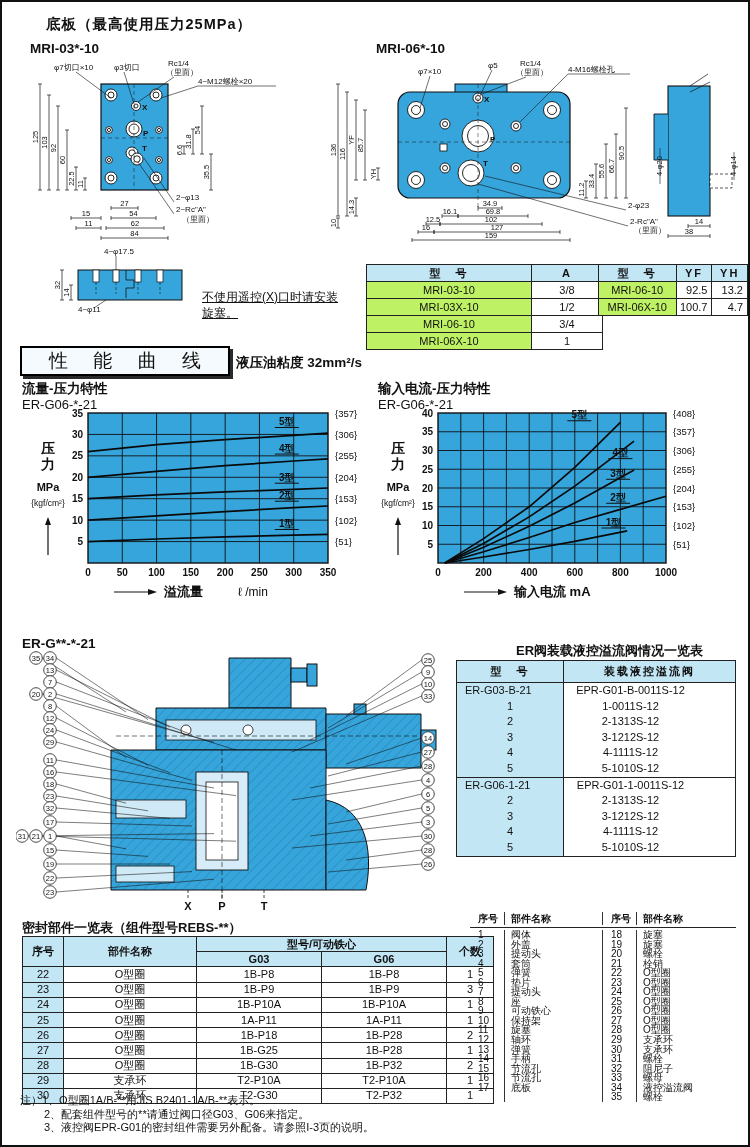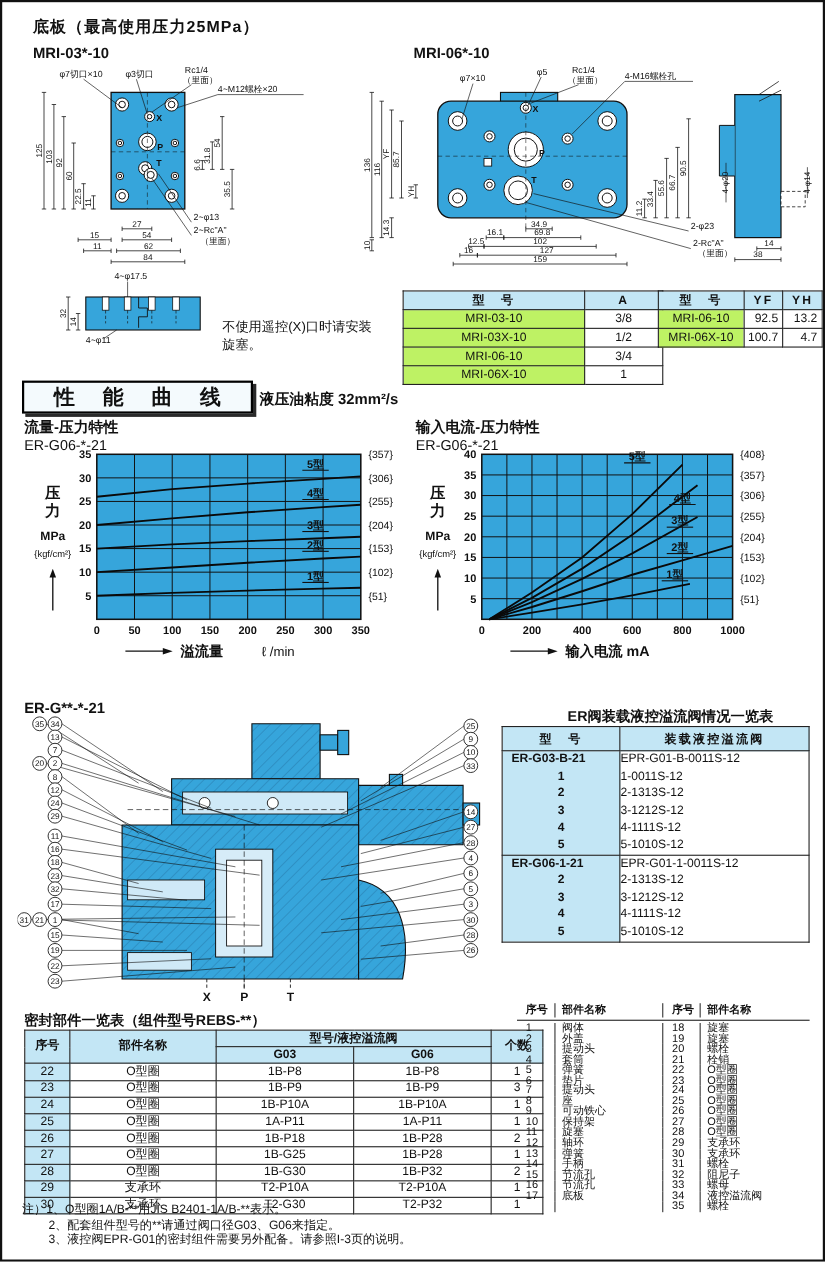--- a/index.html
+++ b/index.html
@@ -1,42 +1,42 @@
 <!DOCTYPE html>
 <html><head>
 <meta charset="utf-8">
 <style>
   html,body{margin:0;padding:0;background:#e8e8e8;font-family:"Liberation Sans","DejaVu Sans",sans-serif;}
   #page{position:relative;width:746px;height:1143px;background:#fff;border:2px solid #111;overflow:hidden;color:#111;}
   .abs{position:absolute;}
-  .t14b{font-size:14.5px;font-weight:bold;letter-spacing:1px;}
+  .t14b{font-size:14.5px;font-weight:bold;letter-spacing:1px;margin-left:16px;}
   .t13{font-size:13.5px;font-weight:bold;}
   .t12{font-size:12px;}
   .hdrbox{background:#f4fafd;border:2px solid #000;box-shadow:3px 3px 0 #2a2a2a;
           display:flex;align-items:center;justify-content:center;
-          font-size:19px;font-weight:bold;letter-spacing:10px;padding-left:10px;}
+          font-size:19px;font-weight:normal;letter-spacing:10px;padding-left:10px;}
   svg{display:block;font-family:"Liberation Sans","DejaVu Sans",sans-serif;}
   svg text{fill:#101010;}
   table{border-collapse:collapse;}
   
   .mtbl{font-size:11px;}
   .mtbl td,.mtbl th{border:1px solid #222;padding:0 3px;height:16px;line-height:15px;}
   .mtbl th{background:#c3e6f5;font-weight:bold;letter-spacing:2px;}
   .mtbl td.lbl{background:#bef264;text-align:center;margin-left:15px;}
   .mtbl td.val{background:#fff;text-align:center;}
   .mtbl td.num{background:#fff;text-align:right;padding-right:4px;}
   
   .ertbl{font-size:11px;width:280px;}
   .ertbl .hd{background:#c3e6f5;font-weight:bold;border:1.5px solid #222;text-align:center;height:19px;letter-spacing:2px;}
   .ertbl td{vertical-align:top;border:1.5px solid #222;padding:0;}
-  .ertbl .lcol{background:#c3e6f5;width:104px;font-weight:bold;}
+  .ertbl .lcol{background:#c3e6f5;width:104px;}
   .ertbl .line{height:15.6px;line-height:15.6px;white-space:pre;}
   .ertbl .l-first{padding-left:8px;}
   .ertbl .l-num{text-align:center;}
-  .ertbl .r-line{text-align:left;padding-right:38px;}
+  .ertbl .r-line{text-align:center;padding-right:38px;}
   
   .seal{font-size:11px;}
   .seal th,.seal td{border:1px solid #222;height:14.2px;line-height:13px;text-align:center;padding:0 2px;}
   .seal th{background:#c3e6f5;font-weight:bold;}
   .seal td.no{background:#c3e6f5;}
   
   .parts{font-size:10px;width:266px;}
   .parts .hrow div{font-weight:bold;}
   .parts .grid{display:grid;grid-template-columns:34px 98px 34px 100px;}
   .parts .grid div{line-height:9.55px;}
@@ -324,21 +324,21 @@
       <line x1="358" y1="170" x2="380" y2="170" stroke="#111111" stroke-width="0.7" stroke-dasharray="none"></line>
       <line x1="358" y1="168" x2="358" y2="172" stroke="#111111" stroke-width="0.7" stroke-dasharray="none"></line>
       <line x1="380" y1="168" x2="380" y2="172" stroke="#111111" stroke-width="0.7" stroke-dasharray="none"></line>
       <text x="369" y="168" font-size="7.5" text-anchor="middle" font-weight="normal" transform="">14</text>
       <line x1="338" y1="180" x2="380" y2="180" stroke="#111111" stroke-width="0.7" stroke-dasharray="none"></line>
       <line x1="338" y1="178" x2="338" y2="182" stroke="#111111" stroke-width="0.7" stroke-dasharray="none"></line>
       <line x1="380" y1="178" x2="380" y2="182" stroke="#111111" stroke-width="0.7" stroke-dasharray="none"></line>
       <text x="359" y="178" font-size="7.5" text-anchor="middle" font-weight="normal" transform="">38</text>
     </svg>
 
-  <div class="abs t12" style="left:200px;top:287px;width:180px;line-height:16px;">
+  <div class="abs t12" style="left:200px;top:287px;width:180px;line-height:16px;text-decoration:underline;">
     <div>不使用遥控(X)口时请安装</div>
     <div>旋塞。</div>
   </div>
 
   <div class="abs" style="left:364px;top:262px;" id="tblA">
       <table class="mtbl">
         <tbody>
           <tr>
             <th style="width: 158px;">型　号</th>
             <th style="width: 64px;">A</th>
@@ -718,21 +718,21 @@
       </table>
     </div>
 
   <div class="abs" style="left:20px;top:917px;font-size:13px;font-weight:bold;">密封部件一览表（组件型号REBS-**）</div>
   <div class="abs" style="left:20px;top:934px;" id="sealtbl">
       <table class="seal">
         <tbody>
           <tr>
             <th rowspan="2" style="width:36px">序号</th>
             <th rowspan="2" style="width:128px">部件名称</th>
-            <th colspan="2">型号/液控溢流阀</th>
+            <th colspan="2">型号/可动铁心</th>
             <th rowspan="2" style="width:42px">个数</th>
           </tr>
           <tr>
             <th style="width:120px">G03</th>
             <th style="width:120px">G06</th>
           </tr>
           <tr>
             <td class="no">22</td>
             <td>O型圈</td>
             <td>1B-P8</td>

